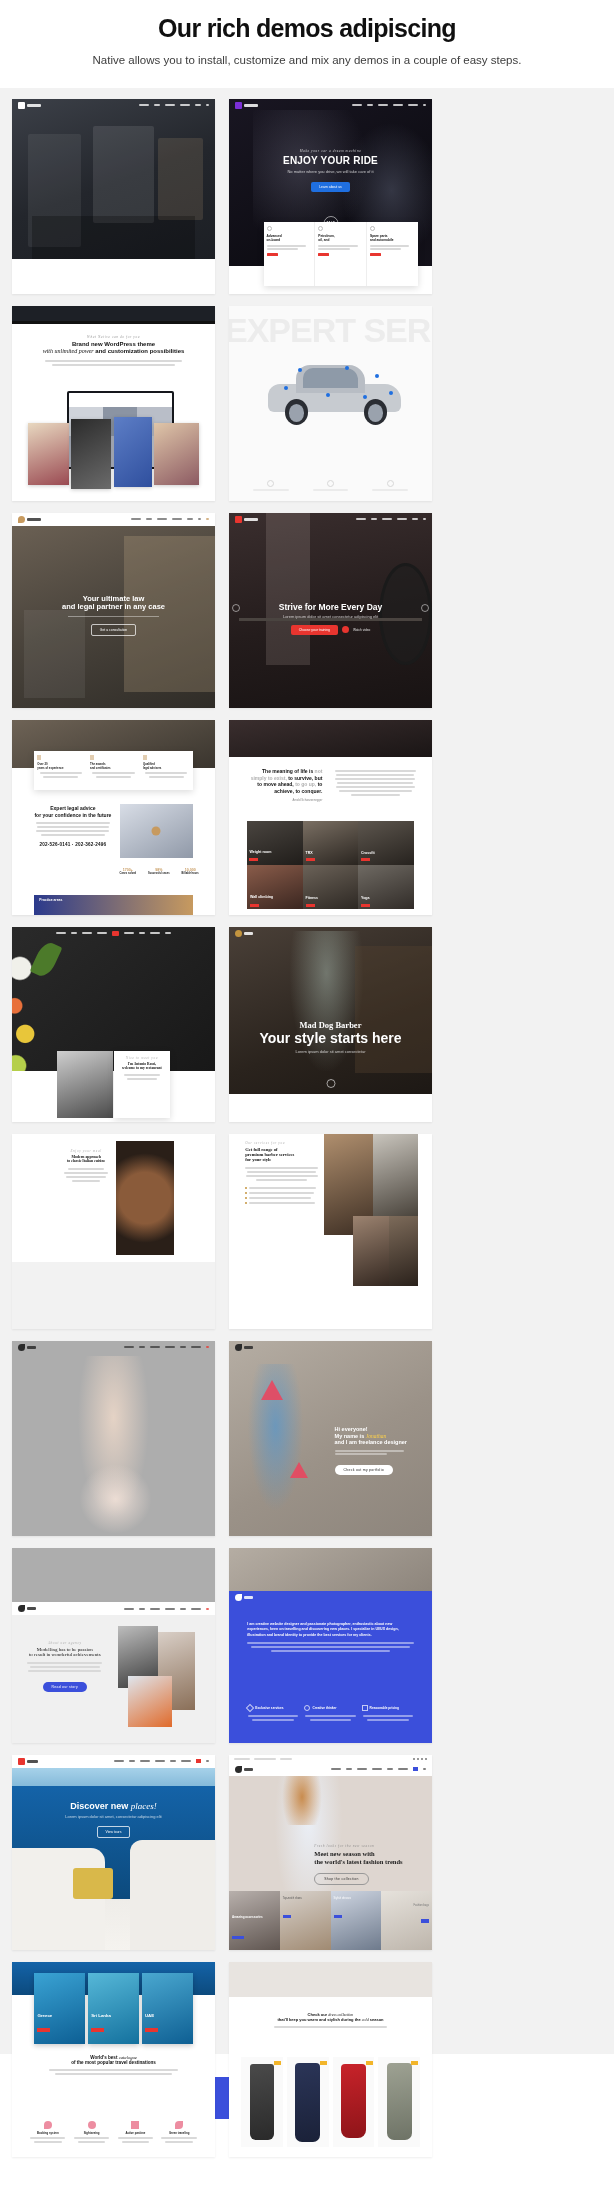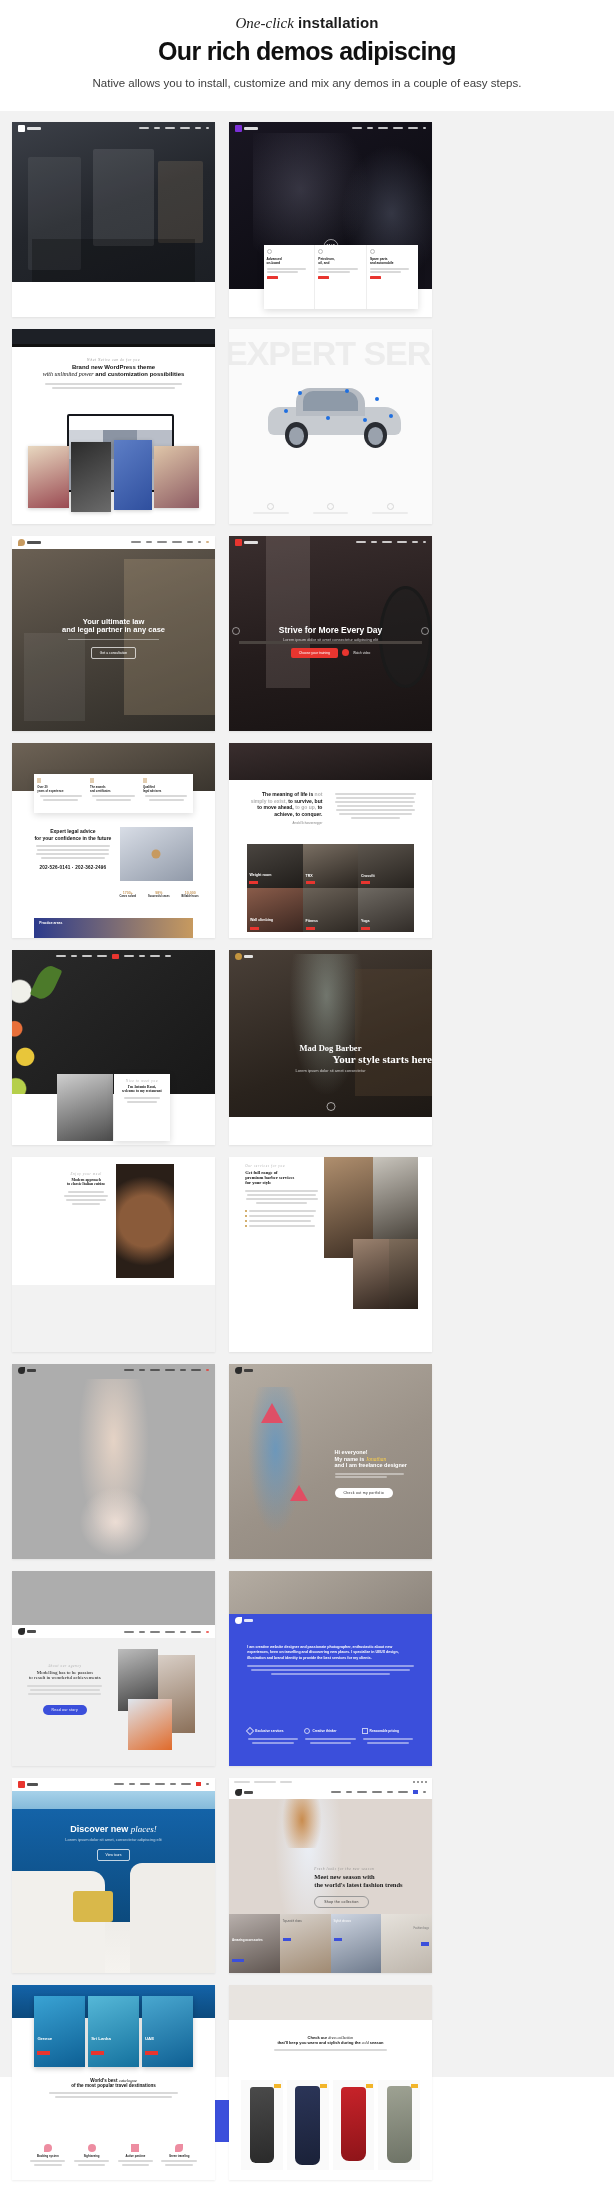--- a/index.html
+++ b/index.html
@@ -97,24 +97,20 @@
     padding: 13px 46px; border: none; border-radius: 3px; cursor:pointer;
   }
   .cta .it { font-family:"Liberation Serif", serif; font-style:italic; font-weight:400; }
 </style>
 </head>
 <body>
 
 <div class="page">
 
   <div class="header">
-    <div class="eyebrow">
-      <span class="it">One-click</span>
-      <span>installation</span>
-    </div>
     <div class="headline">Our rich demos adipiscing</div>
     <div class="subline">Native allows you to install, customize and mix any demos in a couple of easy steps.</div>
   </div>
 
   <div class="gallery">
     <div class="grid">
 
       <div class="card">
         <div class="shot" style="background:linear-gradient(160deg,#3c4048 0%,#23262c 45%,#1a1d22 100%);">
           <div style="position:absolute;left:8%;top:18%;width:26%;height:58%;background:rgba(255,255,255,.07);border-radius:2px;"></div>
@@ -150,20 +146,26 @@
               <div class="wm" style="background:#ffffff;"></div>
             </div>
             <div class="menu">
               <i style="background:#fff"></i>
                 <i class="s" style="background:#fff"></i>
               <i style="background:#fff"></i>
                 <i style="background:#fff"></i>
               <i style="background:#fff"></i>
                 <i class="d" style="background:#fff"></i>
             </div>
+          </div>
+          <div class="hero-txt" style="top:26%;color:#fff;">
+            <div class="h-kicker">Make your car a dream machine</div>
+            <div class="h-big" style="font-size:10px;letter-spacing:.2px;">ENJOY YOUR RIDE</div>
+            <div class="h-sub">No matter where you drive, we will take care of it</div>
+            <span class="btn-sq" style="background:#1f6fe0;">Learn about us</span>
           </div>
           <div style="position:absolute;left:50%;top:60%;transform:translateX(-50%);width:15px;height:15px;border-radius:50%;border:.6px solid rgba(255,255,255,.55);display:flex;align-items:center;justify-content:center;">
             <span style="font-size:3.2px;color:#fff;font-weight:700;">24 / 7</span>
           </div>
           <div style="position:absolute;left:0;right:0;bottom:0;height:14%;background:#fff;"></div>
 
           <div class="panel" style="left:17%;bottom:4%;width:76%;height:33%;display:flex;">
             <div style="flex:1;padding:4px 3px;border-right:.4px solid #eee;">
               <div style="width:5px;height:5px;border-radius:50%;border:.5px solid #bbb;margin-bottom:3px;"></div>
               <div style="font-size:3.2px;font-weight:700;color:#111;">Advanced</div>
@@ -470,21 +472,21 @@
           <div style="position:absolute;left:30%;top:2%;width:36%;height:72%;background:radial-gradient(ellipse at 50% 30%,rgba(160,175,165,.55),rgba(0,0,0,0) 72%);"></div>
           <div style="position:absolute;left:62%;top:10%;width:38%;height:65%;background:rgba(90,70,50,.35);"></div>
           <div class="navbar dark">
             <div class="logo">
               <div class="mark" style="background:#c4953f;border-radius:50%;"></div>
               <div class="wm" style="background:#fff;width:9px;"></div>
             </div>
           </div>
           <div class="hero-txt" style="top:48%;color:#fff;">
             <div class="h-big" style="font-size:8.5px;font-family:'Liberation Serif',serif;">Mad Dog Barber</div>
-            <div class="h-big" style="font-size:11px;font-family:Liberation Serif, serif;text-align:right;">Your style starts here</div>
+            <div class="h-big" style="font-size:14px;font-family:Liberation Sans, sans-serif;">Your style starts here</div>
             <div class="h-sub">Lorem ipsum dolor sit amet consectetur</div>
           </div>
           <div style="position:absolute;left:50%;top:78%;transform:translateX(-50%);width:9px;height:9px;border-radius:50%;border:.6px solid rgba(255,255,255,.6);"></div>
           <div style="position:absolute;left:0;right:0;bottom:0;height:14%;background:#fff;"></div>
         </div>
       </div>
 
       <div class="card">
         <div class="shot" style="background:#fff;">
           <div class="panel" style="left:22%;top:4%;width:29%;height:58%;text-align:center;padding:8px 4px;box-shadow:none;">

